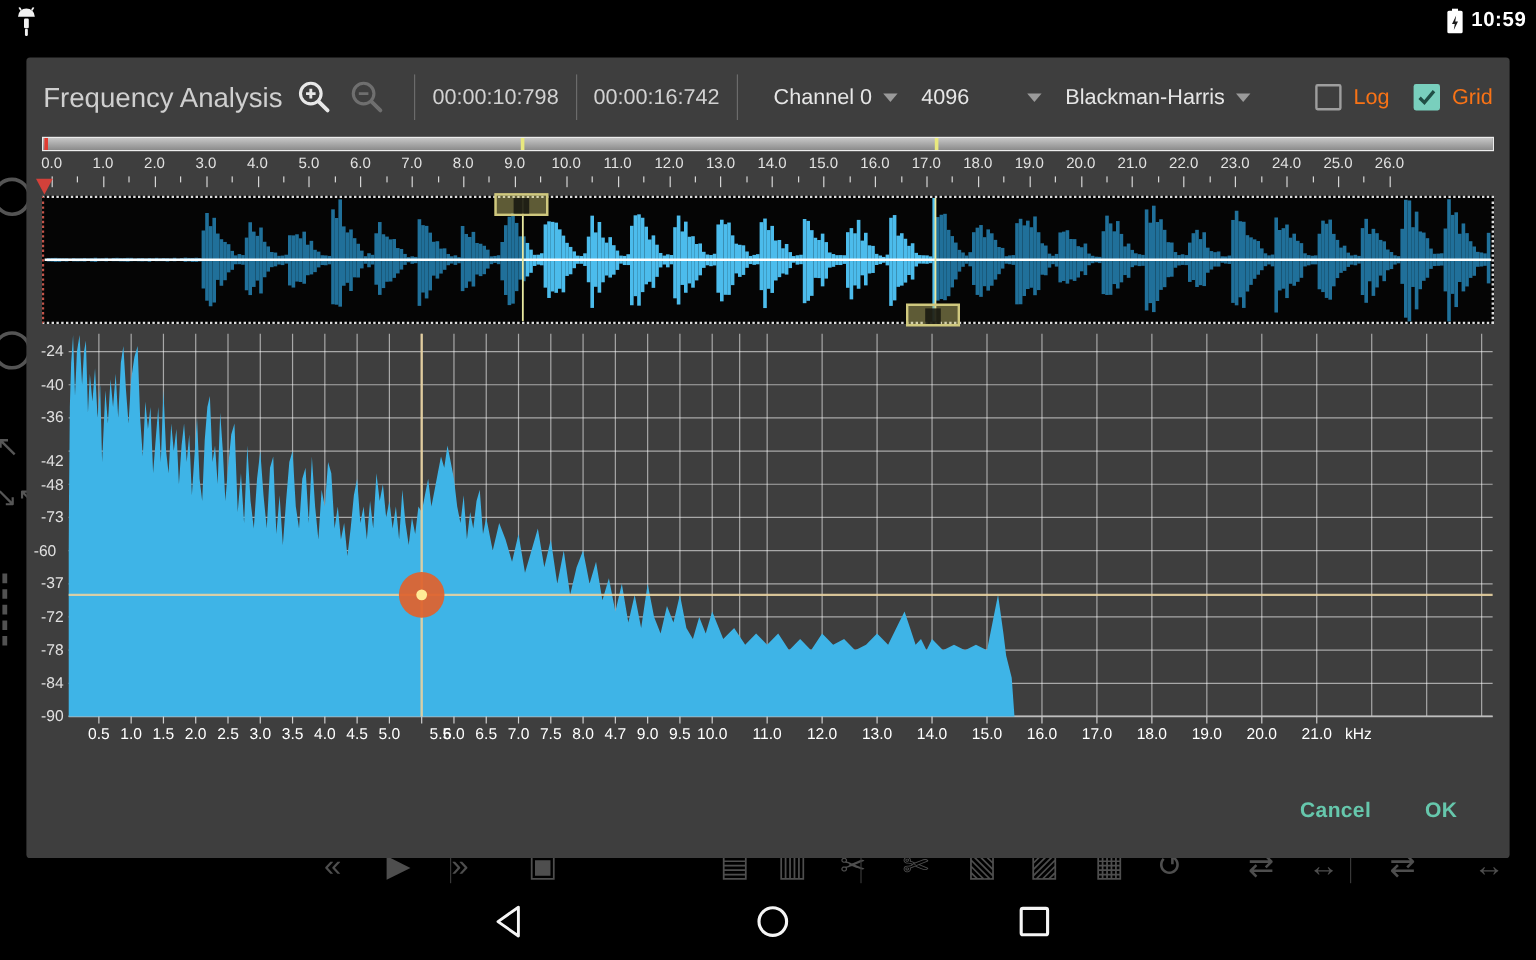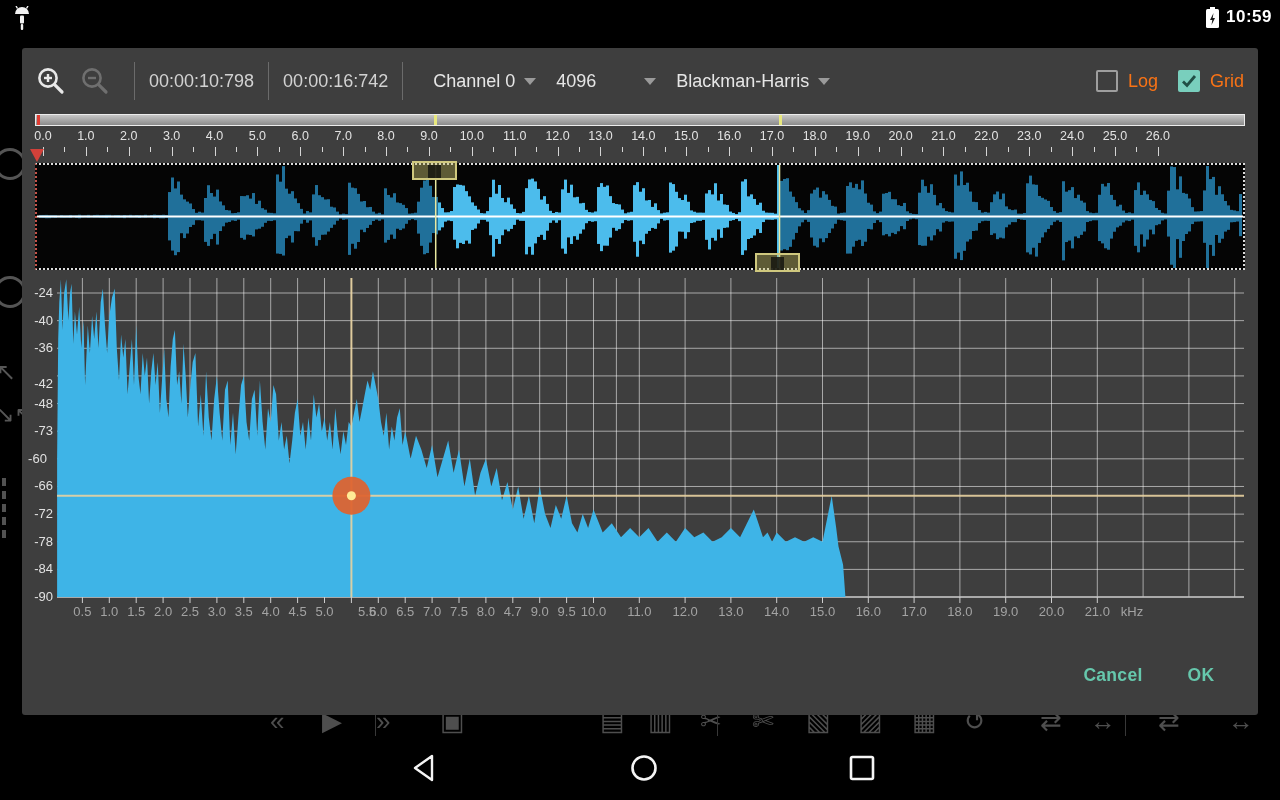--- a/index.html
+++ b/index.html
@@ -61,21 +61,21 @@
   #wave-svg{position:absolute;left:0;top:0;}
   .sel-handle{position:absolute;width:45px;height:19px;box-sizing:border-box;
     border:2px solid #cfc87e;background:rgba(205,198,115,0.45);z-index:4;}
   .sel-handle .notch{position:absolute;left:14px;top:2px;width:13px;height:13px;background:rgba(25,25,18,0.9);}
   #sel-handle-top{left:390px;top:113px;}
   #sel-handle-bottom{left:733px;top:205px;}
 
   
   #spectrum{position:absolute;left:35px;top:230px;width:1187px;height:326px;}
   .db-label{position:absolute;left:0;width:31px;text-align:right;font-size:13px;color:#e0e0e0;}
-  .hz-label{position:absolute;top:556px;width:44px;margin-left:-22px;text-align:center;font-size:13px;color:#a3a3a3;}
+  .hz-label{position:absolute;top:556px;width:44px;margin-left:-22px;text-align:center;font-size:13px;color:#ffffff;}
 
   
   .dlg-btn{position:absolute;top:612px;height:30px;line-height:30px;text-align:center;
     font-size:17.5px;font-weight:bold;color:#66c7ac;letter-spacing:.3px;cursor:pointer;}
   #btn-cancel{left:1036px;width:110px;}
   #btn-ok{left:1146px;width:66px;}
 </style>
 </head>
 <body>
 
@@ -129,20 +129,21 @@
       <span class="tb-glyph" style="left: 1158px;">⇄</span>
       <span class="tb-glyph" style="left: 1228px;">↔</span>
       <div class="tb-sep" style="left: 375px;"></div>
       <div class="tb-sep" style="left: 717px;"></div>
       <div class="tb-sep" style="left: 1125px;"></div>
     </div>
 
   <div id="dialog">
 
     <div id="dlg-header">
+      <span id="dlg-title">Frequency Analysis</span>
 
       <svg class="zoom-icon" width="30" height="30" viewBox="0 0 30 30">
         <circle cx="12" cy="12" r="8.6" fill="none" stroke="#e8e8e8" stroke-width="2.6"></circle>
         <line x1="18.6" y1="18.6" x2="26" y2="26" stroke="#e8e8e8" stroke-width="3.2" stroke-linecap="round"></line>
         <line x1="8" y1="12" x2="16" y2="12" stroke="#e8e8e8" stroke-width="2.4"></line>
         <line x1="12" y1="8" x2="12" y2="16" stroke="#e8e8e8" stroke-width="2.4"></line>
       </svg>
       <svg class="zoom-icon" width="30" height="30" viewBox="0 0 30 30">
         <circle cx="12" cy="12" r="8.6" fill="none" stroke="#6f6f6f" stroke-width="2.6"></circle>
         <line x1="18.6" y1="18.6" x2="26" y2="26" stroke="#6f6f6f" stroke-width="3.2" stroke-linecap="round"></line>
@@ -775,21 +776,21 @@
         </svg>
     </div>
     <div id="db-labels">
         <span class="db-label" style="top: 237px;">-24</span>
         <span class="db-label" style="top: 264.64px;">-40</span>
         <span class="db-label" style="top: 292.28px;">-36</span>
         <span class="db-label" style="top: 328px;">-42</span>
         <span class="db-label" style="top: 347.561px;">-48</span>
         <span class="db-label" style="top: 375.201px;">-73</span>
         <span class="db-label" style="top: 402.841px; text-align: center;">-60</span>
-        <span class="db-label" style="top: 430.481px;">-66</span>
+        <span class="db-label" style="top: 430.481px;">-37</span>
         <span class="db-label" style="top: 458.122px;">-72</span>
         <span class="db-label" style="top: 485.762px;">-78</span>
         <span class="db-label" style="top: 513.402px;">-84</span>
         <span class="db-label" style="top: 541.042px;">-90</span>
       </div>
     <div id="hz-labels">
         <span class="hz-label" style="left: 60.4px;">0.5</span>
         <span class="hz-label" style="left: 87.3px;">1.0</span>
         <span class="hz-label" style="left: 114.2px;">1.5</span>
         <span class="hz-label" style="left: 141.1px;">2.0</span>

